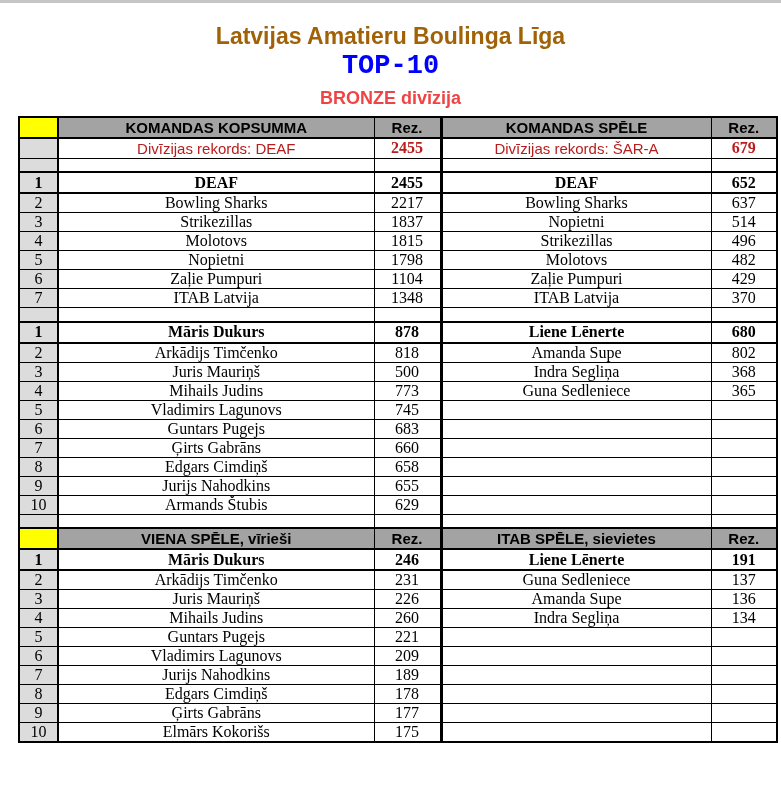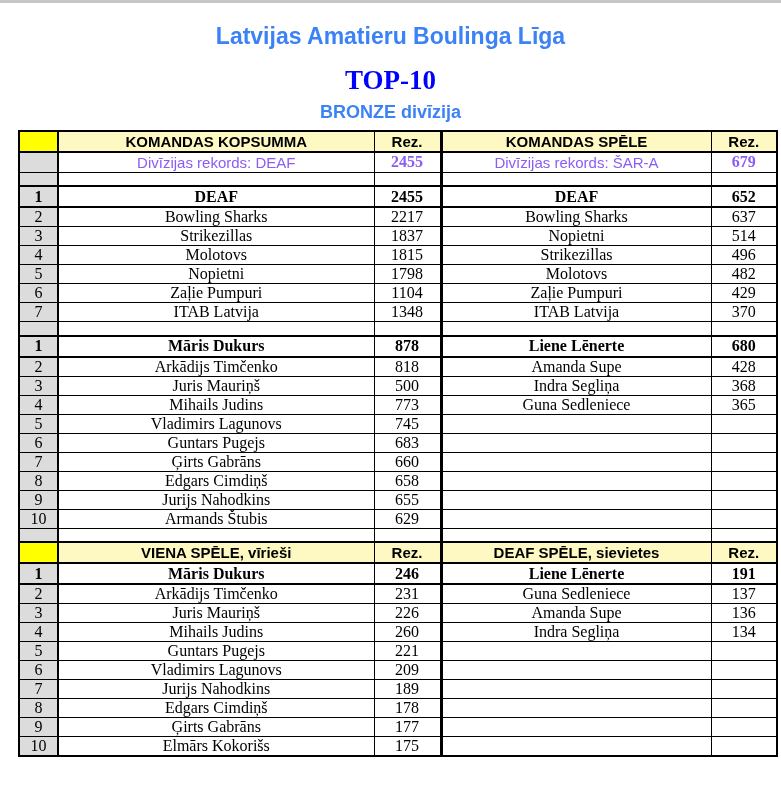--- a/index.html
+++ b/index.html
@@ -1,35 +1,35 @@
 <!DOCTYPE html>
 <html><head>
 <meta charset="utf-8">
 <style>
   html,body{margin:0;padding:0;background:#ffffff;}
   body{width:781px;height:786px;font-family:"Liberation Serif",serif;color:#000;overflow:hidden;}
   .top-strip{height:3px;background:#c6c6c6;width:100%;}
   .title-main{text-align:center;font-family:"Liberation Sans",sans-serif;font-weight:bold;
-    font-size:23px;line-height:28px;margin:19px 0 0 0;color:#3b82f6;}
-  .title-sub{text-align:center;font-family:Liberation Serif, serif;font-weight:bold;
-    font-size:27px;line-height:30px;margin:15px 0 0 0;color:#0000ff;}
+    font-size:23px;line-height:28px;margin:19px 0 0 0;color:#a16207;}
+  .title-sub{text-align:center;font-family:Liberation Mono, monospace;font-weight:bold;
+    font-size:27px;line-height:30px;margin:1px 0 0 0;color:#0000ff;}
   .title-division{text-align:center;font-family:"Liberation Sans",sans-serif;font-weight:bold;
-    font-size:18px;line-height:20px;margin:7px 0 8px 0;color:#3b82f6;}
+    font-size:18px;line-height:20px;margin:7px 0 8px 0;color:#ef4444;}
   table.standings{border-collapse:collapse;table-layout:fixed;width:758px;margin-left:18px;
     border:2px solid #000;}
   td{border:1px solid #000;text-align:center;vertical-align:middle;font-size:16px;padding:0;
     overflow:hidden;white-space:nowrap;}
   td.c-rank{background:#dcdcdc;border-right:2px solid #000;}
   td.c-nameR{border-left:3px solid #000;}
   tr.r-head{height:21px;}
-  tr.r-head td{background:#fef9c3;font-family:"Liberation Sans",sans-serif;font-weight:bold;
+  tr.r-head td{background:#a3a3a3;font-family:"Liberation Sans",sans-serif;font-weight:bold;
     font-size:15px;border-top:2px solid #000;border-bottom:2px solid #000;}
   tr.r-head td.c-rank{background:#ffff00;}
   tr.r-rec{height:20px;}
-  tr.r-rec td{color:#8b5cf6;}
+  tr.r-rec td{color:#b91c1c;}
   tr.r-rec td.c-label{font-family:"Liberation Sans",sans-serif;font-size:15px;}
   tr.r-rec td.c-val{font-weight:bold;}
   tr.r-sep{height:14px;}
   tr.r-data{height:19px;}
   tr.r-bold{height:21px;}
   tr.r-bold td{font-weight:bold;border-top:2px solid #000;border-bottom:2px solid #000;}
 </style>
 </head>
 <body>
 
@@ -131,21 +131,21 @@
           <td class="c-name">Māris Dukurs</td>
           <td class="c-val">878</td>
           <td class="c-name c-nameR">Liene Lēnerte</td>
           <td class="c-val">680</td>
         </tr>
         <tr class="r-data">
           <td class="c-rank">2</td>
           <td class="c-name">Arkādijs Timčenko</td>
           <td class="c-val">818</td>
           <td class="c-name c-nameR">Amanda Supe</td>
-          <td class="c-val">428</td>
+          <td class="c-val">802</td>
         </tr>
         <tr class="r-data">
           <td class="c-rank">3</td>
           <td class="c-name">Juris Mauriņš</td>
           <td class="c-val">500</td>
           <td class="c-name c-nameR">Indra Segliņa</td>
           <td class="c-val">368</td>
         </tr>
         <tr class="r-data">
           <td class="c-rank">4</td>
@@ -200,21 +200,21 @@
           <td class="c-rank"></td>
           <td class="c-name"></td>
           <td class="c-val"></td>
           <td class="c-name c-nameR"></td>
           <td class="c-val"></td>
         </tr>
         <tr class="r-head">
           <td class="c-rank"></td>
           <td class="c-name">VIENA SPĒLE, vīrieši</td>
           <td class="c-val">Rez.</td>
-          <td class="c-name c-nameR">DEAF SPĒLE, sievietes</td>
+          <td class="c-name c-nameR">ITAB SPĒLE, sievietes</td>
           <td class="c-val">Rez.</td>
         </tr>
         <tr class="r-data r-bold">
           <td class="c-rank">1</td>
           <td class="c-name">Māris Dukurs</td>
           <td class="c-val">246</td>
           <td class="c-name c-nameR">Liene Lēnerte</td>
           <td class="c-val">191</td>
         </tr>
         <tr class="r-data">

